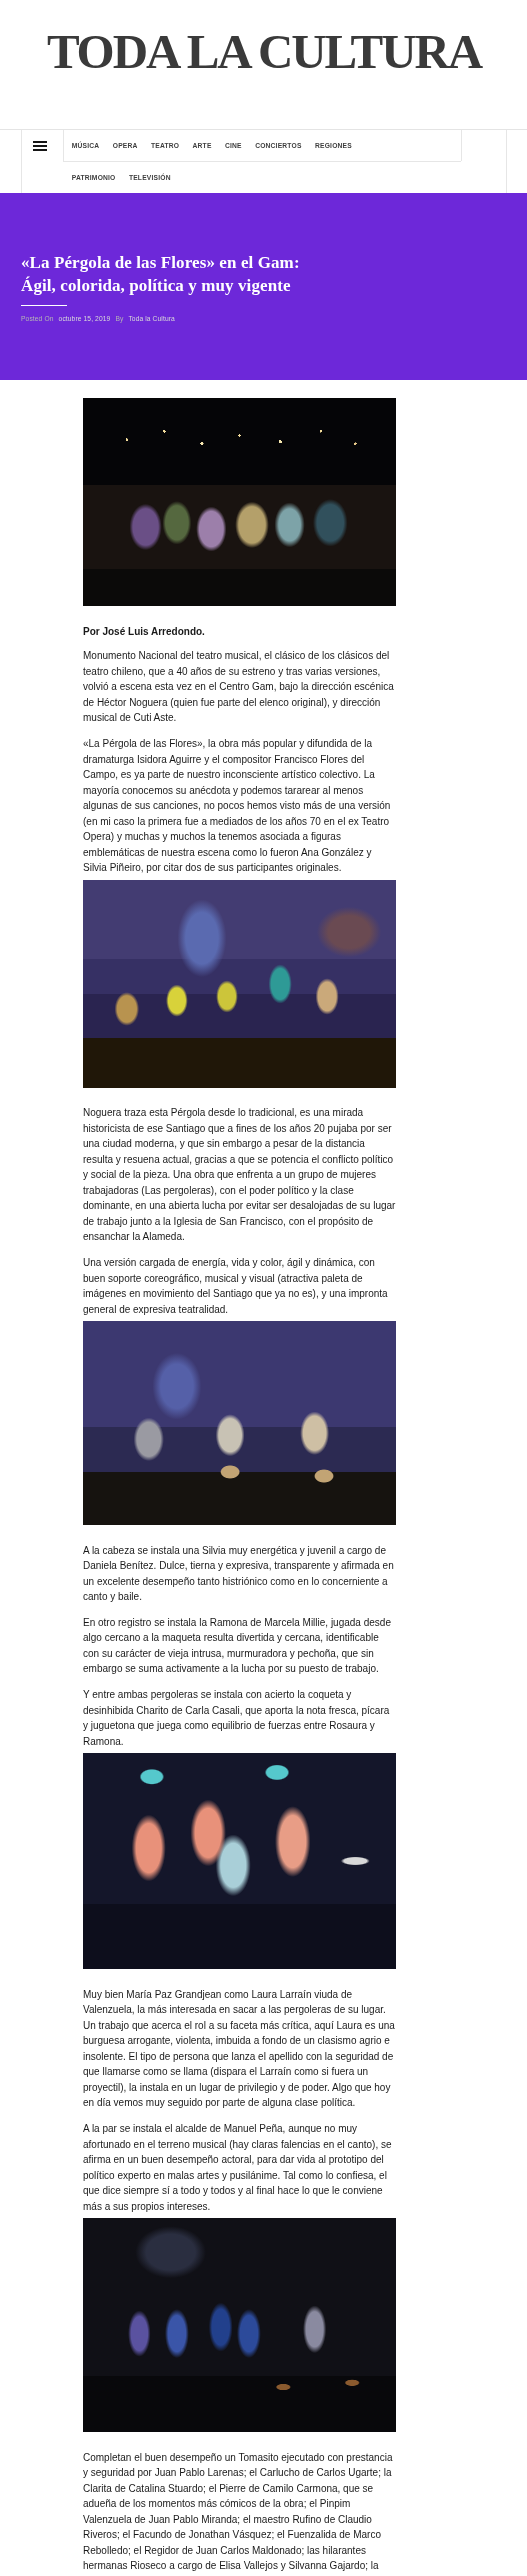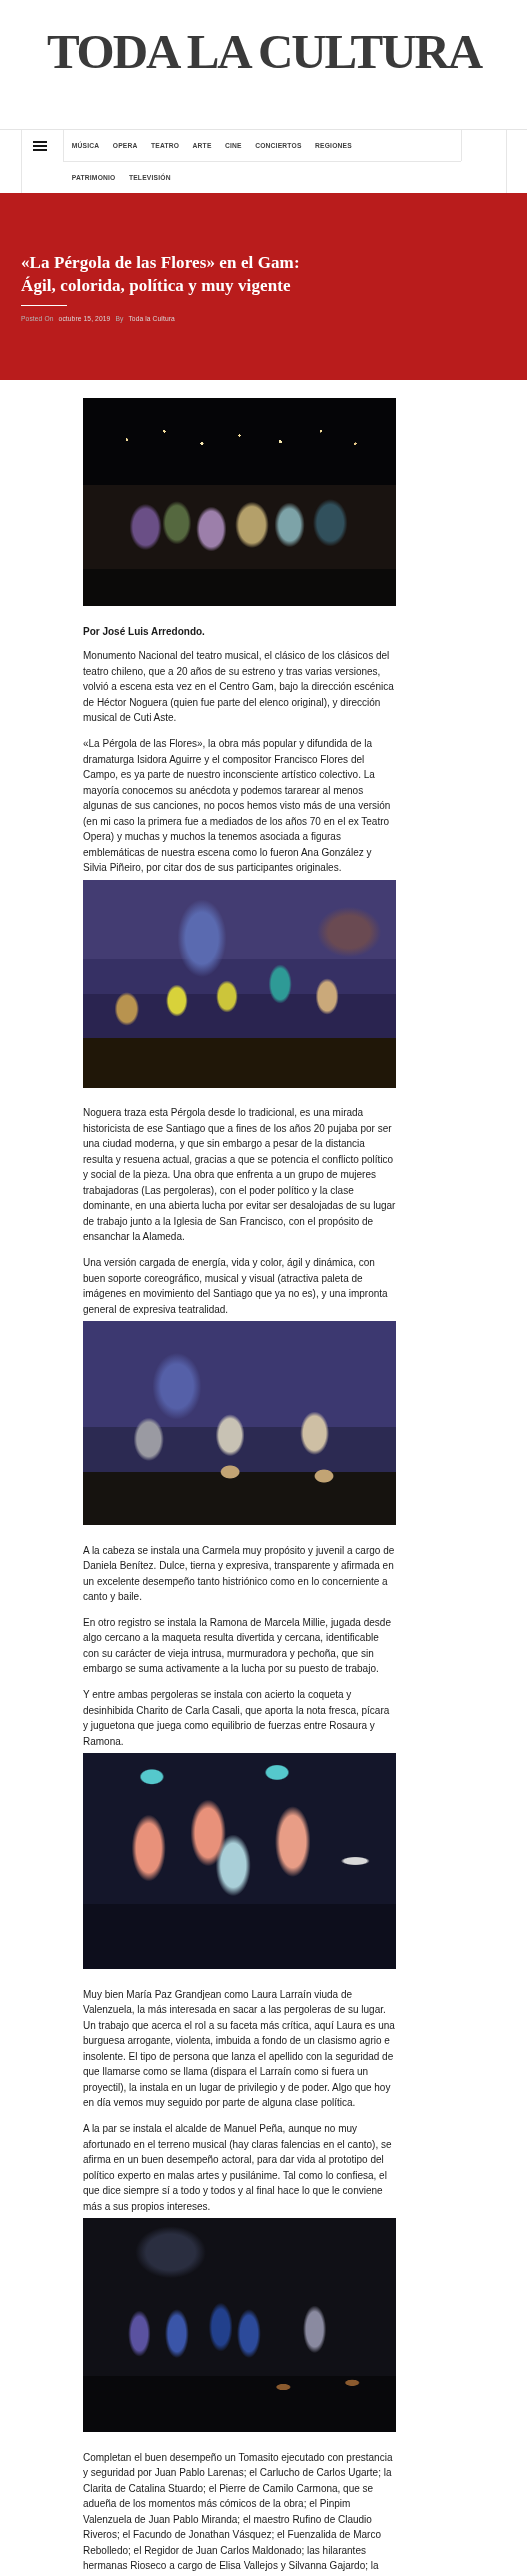--- a/index.html
+++ b/index.html
@@ -16,21 +16,21 @@
   .v1{left:20.6px;height:63px}.v2{left:63px;height:31px}.v3{left:461px;height:31px}.v4{left:506px;height:63px}
   .hline{position:absolute;left:63px;top:31px;width:398px;height:0.5px;background:#e6e6e6;}
   .hamburger{position:absolute;left:33px;top:10.8px;width:14.4px;height:10.3px;cursor:pointer;}
   .hamburger span{display:block;height:2.1px;background:#161616;margin-bottom:2.1px;}
   .nav-row{position:absolute;left:63px;display:flex;align-items:center;gap:13.4px;padding-left:8.8px;}
   .nav-row1{top:0;height:31px;}
   .nav-row2{top:31px;height:32px;}
   .nav-row a{font-size:6.7px;font-weight:700;letter-spacing:0.2px;color:#3d3d3d;text-decoration:none;white-space:nowrap;}
 
   
-  .hero{background:#b91c1c;height:187px;padding-left:21px;box-sizing:border-box;}
+  .hero{background:#6d28d9;height:187px;padding-left:21px;box-sizing:border-box;}
   .hero-inner{padding-top:58px;}
   .hero h1{margin:0;font-family:"Liberation Serif",serif;font-weight:700;color:#fff;
     font-size:17px;line-height:23px;letter-spacing:0.1px;}
   .title-underline{width:46px;height:1px;background:#fff;margin-top:8.2px;}
   .hero-meta{margin-top:8.8px;font-size:6.7px;color:#d9d9d9;letter-spacing:0.1px;}
   .hero-meta .dim{color:#b5b5b5;}
   .hero-meta span{margin-right:3.1px;}
 
   
   .article{position:relative;z-index:1;margin-left:83px;width:313px;padding-bottom:28px;}
@@ -142,31 +142,31 @@
   </div>
 </section>
 
 <div class="ghosts"></div>
 
 <main class="article">
   <div class="photo ph1 ph-first"></div>
 
   <p class="byline">Por José Luis Arredondo.</p>
 
-  <p>Monumento Nacional del teatro musical, el clásico de los clásicos del teatro chileno, que a 20 años de su estreno y tras varias versiones, volvió a escena esta vez en el Centro Gam, bajo la dirección escénica de Héctor Noguera (quien fue parte del elenco original), y dirección musical de Cuti Aste.</p>
+  <p>Monumento Nacional del teatro musical, el clásico de los clásicos del teatro chileno, que a 40 años de su estreno y tras varias versiones, volvió a escena esta vez en el Centro Gam, bajo la dirección escénica de Héctor Noguera (quien fue parte del elenco original), y dirección musical de Cuti Aste.</p>
   <p>«La Pérgola de las Flores», la obra más popular y difundida de la dramaturga Isidora Aguirre y el compositor Francisco Flores del Campo, es ya parte de nuestro inconsciente artístico colectivo. La mayoría conocemos su anécdota y podemos tararear al menos algunas de sus canciones, no pocos hemos visto más de una versión (en mi caso la primera fue a mediados de los años 70 en el ex Teatro Opera) y muchas y muchos la tenemos asociada a figuras emblemáticas de nuestra escena como lo fueron Ana González y Silvia Piñeiro, por citar dos de sus participantes originales.</p>
 
   <div class="photo ph2"></div>
 
   <p>Noguera traza esta Pérgola desde lo tradicional, es una mirada historicista de ese Santiago que a fines de los años 20 pujaba por ser una ciudad moderna, y que sin embargo a pesar de la distancia resulta y resuena actual, gracias a que se potencia el conflicto político y social de la pieza. Una obra que enfrenta a un grupo de mujeres trabajadoras (Las pergoleras), con el poder político y la clase dominante, en una abierta lucha por evitar ser desalojadas de su lugar de trabajo junto a la Iglesia de San Francisco, con el propósito de ensanchar la Alameda.</p>
   <p>Una versión cargada de energía, vida y color, ágil y dinámica, con buen soporte coreográfico, musical y visual (atractiva paleta de imágenes en movimiento del Santiago que ya no es), y una impronta general de expresiva teatralidad.</p>
 
   <div class="photo ph3"></div>
 
-  <p>A la cabeza se instala una Carmela muy propósito y juvenil a cargo de Daniela Benítez. Dulce, tierna y expresiva, transparente y afirmada en un excelente desempeño tanto histriónico como en lo concerniente a canto y baile.</p>
+  <p>A la cabeza se instala una Silvia muy energética y juvenil a cargo de Daniela Benítez. Dulce, tierna y expresiva, transparente y afirmada en un excelente desempeño tanto histriónico como en lo concerniente a canto y baile.</p>
   <p>En otro registro se instala la Ramona de Marcela Millie, jugada desde algo cercano a la maqueta resulta divertida y cercana, identificable con su carácter de vieja intrusa, murmuradora y pechoña, que sin embargo se suma activamente a la lucha por su puesto de trabajo.</p>
   <p>Y entre ambas pergoleras se instala con acierto la coqueta y desinhibida Charito de Carla Casali, que aporta la nota fresca, pícara y juguetona que juega como equilibrio de fuerzas entre Rosaura y Ramona.</p>
 
   <div class="photo ph4"></div>
 
   <p>Muy bien María Paz Grandjean como Laura Larraín viuda de Valenzuela, la más interesada en sacar a las pergoleras de su lugar. Un trabajo que acerca el rol a su faceta más crítica, aquí Laura es una burguesa arrogante, violenta, imbuida a fondo de un clasismo agrio e insolente. El tipo de persona que lanza el apellido con la seguridad de que llamarse como se llama (dispara el Larraín como si fuera un proyectil), la instala en un lugar de privilegio y de poder. Algo que hoy en día vemos muy seguido por parte de alguna clase política.</p>
   <p>A la par se instala el alcalde de Manuel Peña, aunque no muy afortunado en el terreno musical (hay claras falencias en el canto), se afirma en un buen desempeño actoral, para dar vida al prototipo del político experto en malas artes y pusilánime. Tal como lo confiesa, el que dice siempre sí a todo y todos y al final hace lo que le conviene más a sus propios intereses.</p>
 
   <div class="photo ph5"></div>
 

